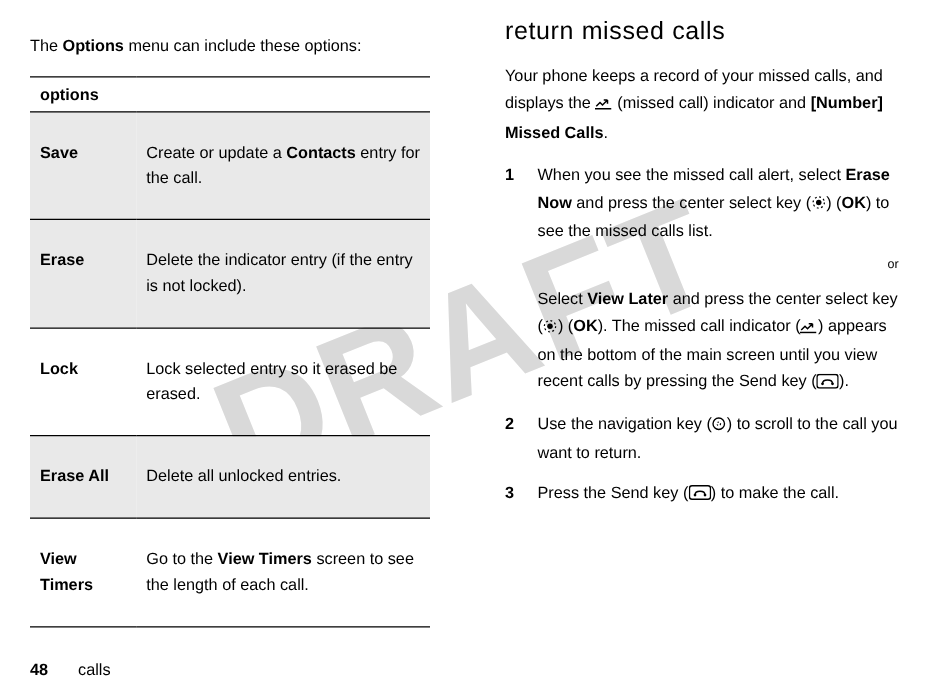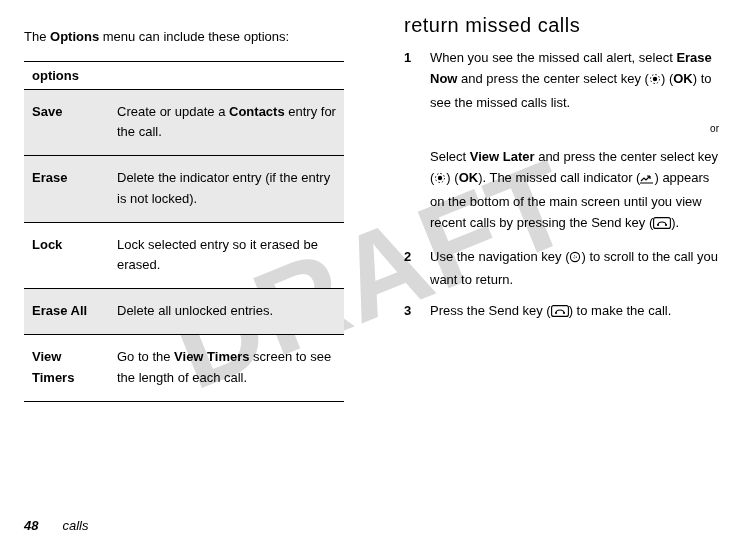--- a/index.html
+++ b/index.html
@@ -50,21 +50,21 @@
   }
   table.options th {
     text-align: left;
     font-weight: 700;
     padding: 6px 8px;
     border-top: 1.5px solid #000;
     border-bottom: 1.5px solid #000;
     background: #fff;
   }
   table.options td {
-    padding: 12px 8px;
+    padding: 22px 8px;
     vertical-align: top;
     line-height: 1.6;
     border-bottom: 1px solid #000;
   }
   table.options tr.alt td { background: #e9e9e9; }
   table.options td.name { font-weight: 700; font-family: "Arial Narrow", Arial, sans-serif; font-stretch: condensed; width: 85px; }
 
   h2.section {
     font-size: 20px;
     font-weight: 400;
@@ -80,24 +80,23 @@
   .or-block { margin: 8px 0; font-weight: 400; font-size: 10px; text-align: right; }
   .sub { font-size: 13px; line-height: 1.65; }
 
   .icon {
     display: inline-block;
     vertical-align: -2px;
   }
 
   .footer {
     position: absolute;
-    bottom: 14px;
+    bottom: 4px;
     left: 24px;
     font-size: 13px;
-    font-style: italic;
   }
   .footer .pn { font-weight: 700; margin-right: 24px; }
 </style>
 </head>
 <body>
 
 <div class="watermark">DRAFT</div>
 
 <div class="page content">
 
@@ -137,20 +136,29 @@
             <span>Go to the </span><span class="cond">View Timers</span><span> screen to see the length of each call.</span>
           </td>
         </tr>
       </tbody>
     </table>
   </div>
 
   <div class="col col-right">
     <h2 class="section">return missed calls</h2>
 
+    <p class="body-text">
+      <span>Your phone keeps a record of your missed calls, and displays the </span>
+      <span class="icon">
+        <svg width="14" height="11" viewBox="0 0 14 11">
+            <path d="M1 8 L4 5 L6 7 L10 3 M10 3 h-3 M10 3 v3 M0 10 h13" stroke="#000" stroke-width="1.2" fill="none"></path>
+          </svg>
+      </span>
+      <span> (missed call) indicator and </span><span class="cond">[Number] Missed Calls</span><span>.</span>
+    </p>
 
     <ol class="steps">
       <li>
         <span class="num">1</span>
         <div class="step-body">
           <div class="sub">
             <span>When you see the missed call alert, select </span><span class="cond">Erase Now</span><span> and press the center select key (</span><span class="icon"><svg width="12" height="12" viewBox="0 0 12 12">
                   <circle cx="6" cy="6" r="2.2" fill="#000"></circle>
                   <circle cx="6" cy="6" r="4.5" fill="none" stroke="#000" stroke-width="1" stroke-dasharray="1.5 2"></circle>
                 </svg></span><span>) (</span><span class="cond">OK</span><span>) to see the missed calls list.</span>

